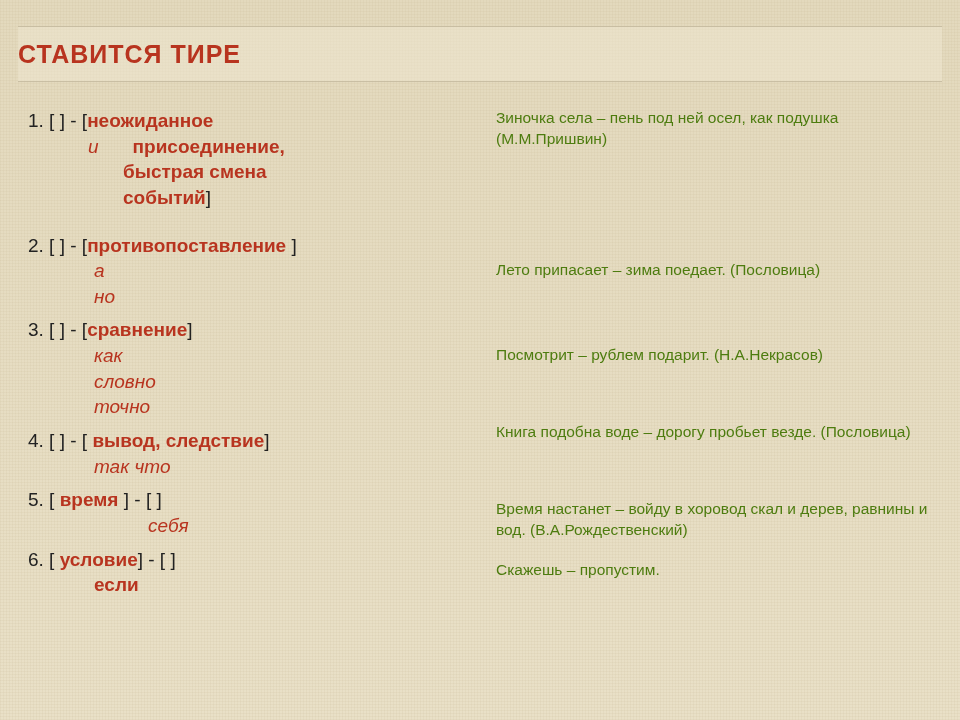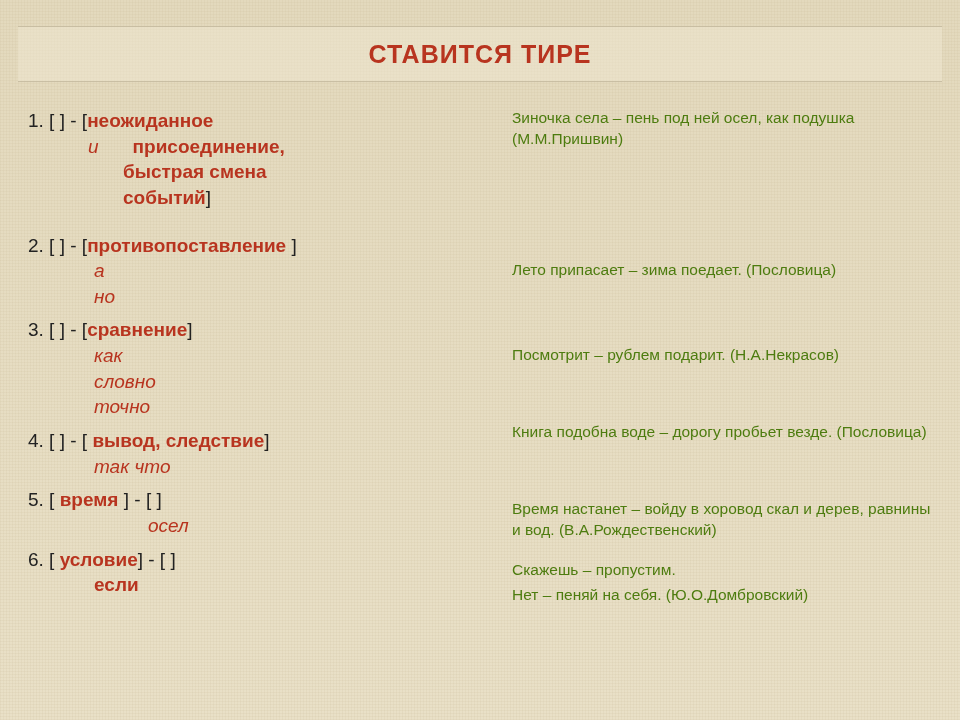--- a/index.html
+++ b/index.html
@@ -12,36 +12,36 @@
       repeating-linear-gradient(90deg,rgba(200,185,150,.15) 0 1px,transparent 1px 3px),
       linear-gradient(0deg,#e9e0c7,#e3d9bd);
     color:#222;
     position:relative;
     box-sizing:border-box;
   }
   .title-band{
     position:absolute;
     left:18px;right:18px;top:26px;
     height:54px;
-    display:flex;align-items:center;justify-content:center;
+    display:flex;align-items:center;justify-content:flex-start;
     background:rgba(240,232,210,.5);
     border-top:1px solid rgba(180,168,140,.6);
     border-bottom:1px solid rgba(180,168,140,.6);
   }
   .title-band h1{
     margin:0;
     font-size:25px;
     font-weight:700;
     color:#b8341f;
     letter-spacing:1px;
   }
   .cols{
     position:absolute;
     left:28px;right:20px;top:108px;bottom:18px;
-    display:flex;gap:28px;
+    display:flex;gap:12px;
   }
   .left{flex:0 0 456px;font-size:19px;line-height:1.35}
   .right{flex:1;font-size:15.5px;line-height:1.35;color:#4d7c0f}
   .rule{margin-bottom:8px}
   .rule .head{color:#222;font-weight:400}
   .rule .key{color:#b8341f;font-weight:700}
   .rule .sub{display:block;margin-left:66px;color:#b8341f;font-style:italic;font-weight:400}
   .r1 .cont{margin-left:95px;color:#b8341f;font-weight:700}
   .r1 .conj{margin-left:60px;color:#b8341f;font-style:italic;margin-right:34px}
   .examples .ex{margin-bottom:34px;max-width:440px}
@@ -92,37 +92,36 @@
       <div>
         <span class="head">4.     [      ]  -  [ </span><span class="key">вывод, следствие</span><span class="head">]</span>
       </div>
       <span class="sub">так что</span>
     </div>
 
     <div class="rule">
       <div>
         <span class="head">5.     [ </span><span class="key">время</span><span class="head"> ]  -  [   ]</span>
       </div>
-      <span class="sub" style="margin-left:120px">осел</span>
+      <span class="sub" style="margin-left:120px">себя</span>
     </div>
 
     <div class="rule">
       <div>
         <span class="head">6.     [ </span><span class="key">условие</span><span class="head">]  -  [   ]</span>
       </div>
       <span class="sub" style="font-style:normal;font-weight:700">если</span>
     </div>
 
   </div>
 
   <div class="right examples">
     <div class="ex" style="margin-bottom:110px">Зиночка села – пень под ней осел, как подушка (М.М.Пришвин)</div>
     <div class="ex" style="margin-bottom:64px">Лето припасает – зима поедает. (Пословица)</div>
     <div class="ex" style="margin-bottom:56px">Посмотрит – рублем подарит. (Н.А.Некрасов)</div>
     <div class="ex" style="margin-bottom:56px">Книга подобна воде – дорогу пробьет везде. (Пословица)</div>
     <div class="ex" style="margin-bottom:20px">Время настанет – войду в хоровод скал и дерев, равнины и вод. (В.А.Рождественский)</div>
     <div class="ex ex6">
       <p>Скажешь – пропустим.</p>
-      <p>Нет – пеняй на себя. (Ю.О.Домбровский)</p>
     </div>
   </div>
 
 </div>
 
 </body></html>

